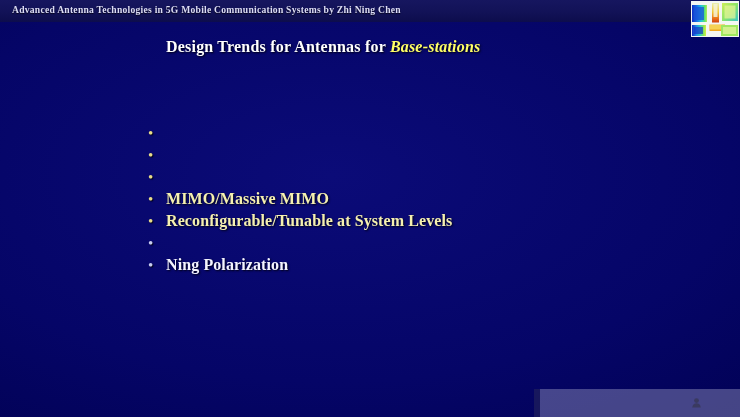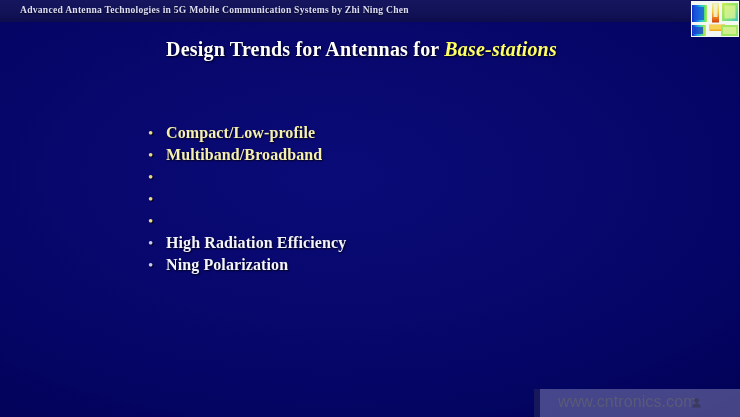--- a/index.html
+++ b/index.html
@@ -26,21 +26,21 @@
   
   #header-band {
     position: absolute;
     left: 0; top: 0;
     width: 740px;
     height: 22px;
     background: linear-gradient(180deg, #16165f 0%, #121257 55%, #0d0d4c 100%);
   }
   #header-title {
     position: absolute;
-    left: 20px;
+    left: 12px;
     top: 4px;
     font-size: 9.6px;
     font-weight: bold;
     letter-spacing: 0.25px;
     color: #dcdcf5;
     white-space: nowrap;
     text-shadow: 0 1px 1px rgba(0,0,0,0.7);
   }
   
   #corner-logo {
@@ -51,21 +51,21 @@
     height: 36px;
     background: #f2f4f0;
     overflow: hidden;
   }
   #corner-logo svg { display: block; }
   
   #slide-title {
     position: absolute;
     left: 166px;
     top: 38px;
-    font-size: 20px;
+    font-size: 16px;
     font-weight: bold;
     color: #ffffff;
     white-space: nowrap;
     text-shadow: 1px 1px 2px rgba(0,0,0,0.85);
     letter-spacing: 0.2px;
   }
   #slide-title .accent {
     color: #ffff66;
     font-style: italic;
     text-shadow: 1px 1px 2px rgba(0,0,0,0.9);
@@ -198,54 +198,52 @@
   </div>
 
   <div id="slide-title">
     <span>Design Trends for Antennas for </span><span class="accent">Base-stations</span>
   </div>
 
   <div id="bullet-list">
 
     <div class="bullet-row">
       <span class="bullet-dot tone-yellow">•</span>
-      <span class="bullet-label tone-yellow">Compact/Low-profile</span>
-    </div>
-
-    <div class="bullet-row">
-      <span class="bullet-dot tone-yellow">•</span>
-      <span class="bullet-label tone-yellow">Multiband/Broadband</span>
-    </div>
-
-    <div class="bullet-row">
-      <span class="bullet-dot tone-yellow">•</span>
-    </div>
-
-    <div class="bullet-row">
-      <span class="bullet-dot tone-yellow">•</span>
-    </div>
-
-    <div class="bullet-row">
-      <span class="bullet-dot tone-yellow">•</span>
+    </div>
+
+    <div class="bullet-row">
+      <span class="bullet-dot tone-yellow">•</span>
+    </div>
+
+    <div class="bullet-row">
+      <span class="bullet-dot tone-yellow">•</span>
+    </div>
+
+    <div class="bullet-row">
+      <span class="bullet-dot tone-yellow">•</span>
+      <span class="bullet-label tone-yellow">MIMO/Massive MIMO</span>
+    </div>
+
+    <div class="bullet-row">
+      <span class="bullet-dot tone-yellow">•</span>
+      <span class="bullet-label tone-yellow">Reconfigurable/Tunable at System Levels</span>
     </div>
 
     <div class="bullet-row">
       <span class="bullet-dot tone-white">•</span>
-      <span class="bullet-label tone-white">High Radiation Efficiency</span>
     </div>
 
     <div class="bullet-row">
       <span class="bullet-dot tone-white">•</span>
       <span class="bullet-label tone-white">Ning Polarization</span>
     </div>
 
   </div>
 
   <div id="watermark-edge"></div>
   <div id="watermark">
-    <div id="watermark-text">www.cntronics.com</div>
     <svg id="watermark-badge-icon" viewBox="0 0 11 11" xmlns="http://www.w3.org/2000/svg">
       <circle cx="5.5" cy="3.6" r="2.4" fill="#3a3a60"></circle>
       <path d="M1.2 10.4 C1.6 7.3 3.3 6.2 5.5 6.2 C7.7 6.2 9.4 7.3 9.8 10.4 Z" fill="#3a3a60"></path>
     </svg>
   </div>
 
 </div>
 
 </body></html>

